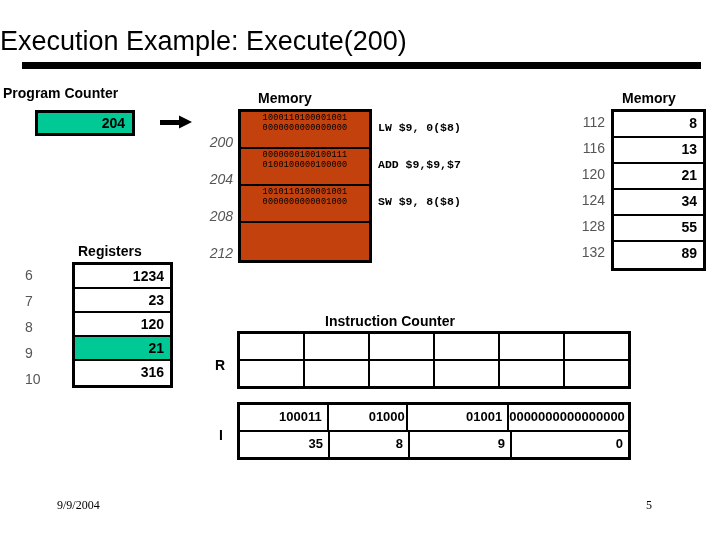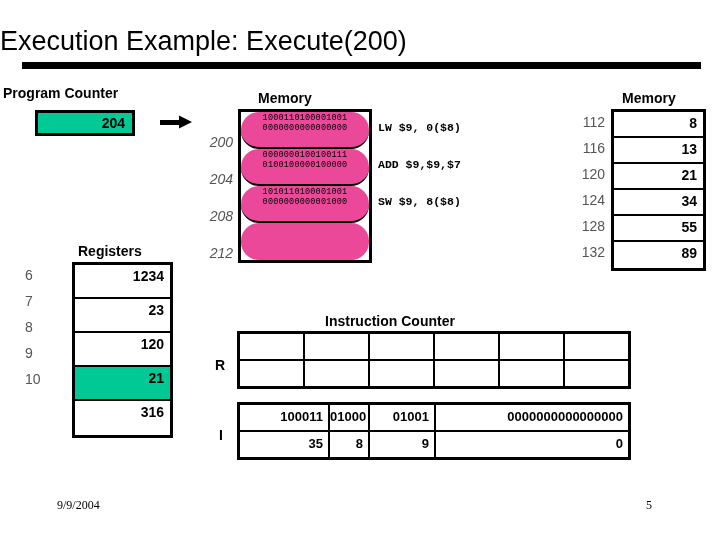--- a/index.html
+++ b/index.html
@@ -100,22 +100,21 @@
     top: 109px;
     width: 134px;
     border: 3px solid #000000;
     box-sizing: border-box;
   }
   .mem-left-table .cell {
     height: 37px;
     box-sizing: border-box;
     border-bottom: 2px solid #000000;
     padding: 2px 4px 0 4px;
-    background: #ec4899;
-    border-radius: 18px;
+    background: #c2410c;
   }
   .mem-left-table .cell:last-child { border-bottom: none; }
   .mem-left-table .bits {
     font-family: "Liberation Mono", monospace;
     font-size: 8.5px;
     line-height: 9.5px;
     letter-spacing: 0.2px;
     color: #000000;
     text-align: center;
     white-space: nowrap;
@@ -190,21 +189,21 @@
   }
   .reg-table {
     position: absolute;
     left: 72px;
     top: 262px;
     width: 101px;
     border: 3px solid #000000;
     box-sizing: border-box;
   }
   .reg-table .cell {
-    height: 34px;
+    height: 24px;
     line-height: 23px;
     box-sizing: border-box;
     border-bottom: 2px solid #000000;
     text-align: right;
     padding-right: 6px;
     font-size: 14px;
     font-weight: bold;
     color: #000000;
     background: #ffffff;
   }
@@ -268,22 +267,22 @@
     font-weight: bold;
     color: #000000;
     text-align: right;
     padding-right: 5px;
     line-height: 24px;
     white-space: nowrap;
     overflow: hidden;
   }
   .ir-i-table .row .cell:last-child { border-right: none; }
   .ir-i-table .c-op   { width: 90px; }
-  .ir-i-table .c-rs   { width: 40px; }
-  .ir-i-table .c-rt   { width: 66px; }
+  .ir-i-table .c-rs   { width: 40px; margin-left: 40px; }
+  .ir-i-table .c-rt   { width: 66px; margin-left: 36px; }
   .ir-i-table .c-imm  { flex: 1 1 auto; }
 
   
   .footer-item {
     position: absolute;
     top: 498px;
     font-family: "Liberation Serif", serif;
     font-size: 12px;
     color: #000000;
     white-space: nowrap;

